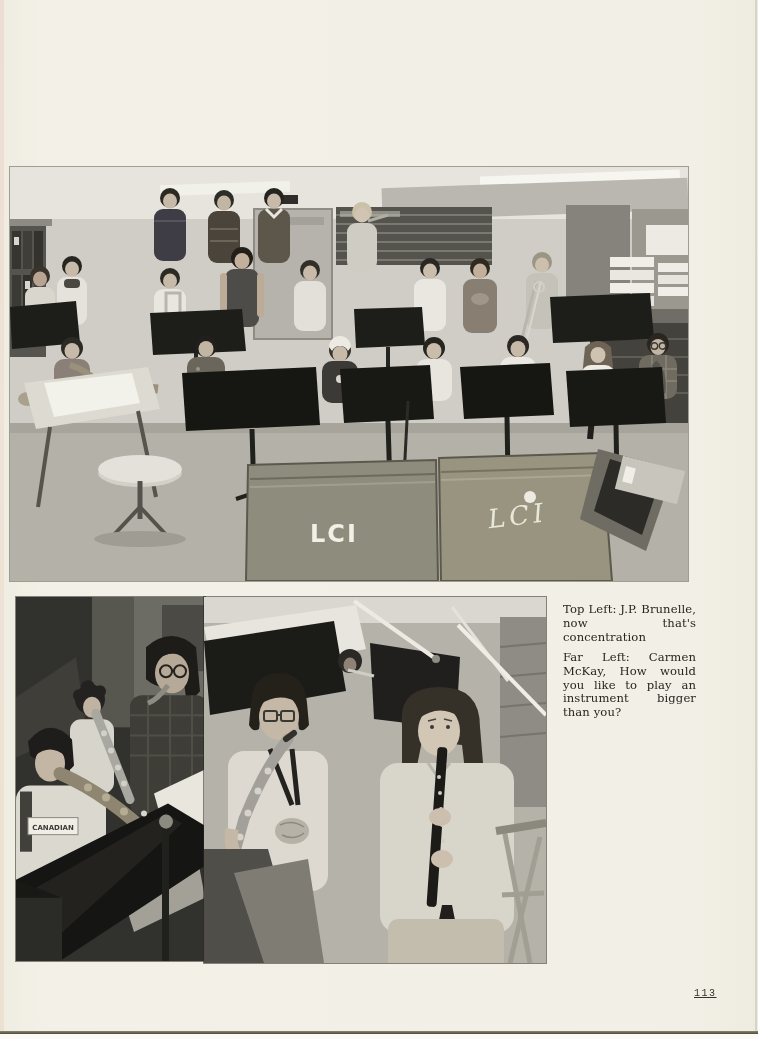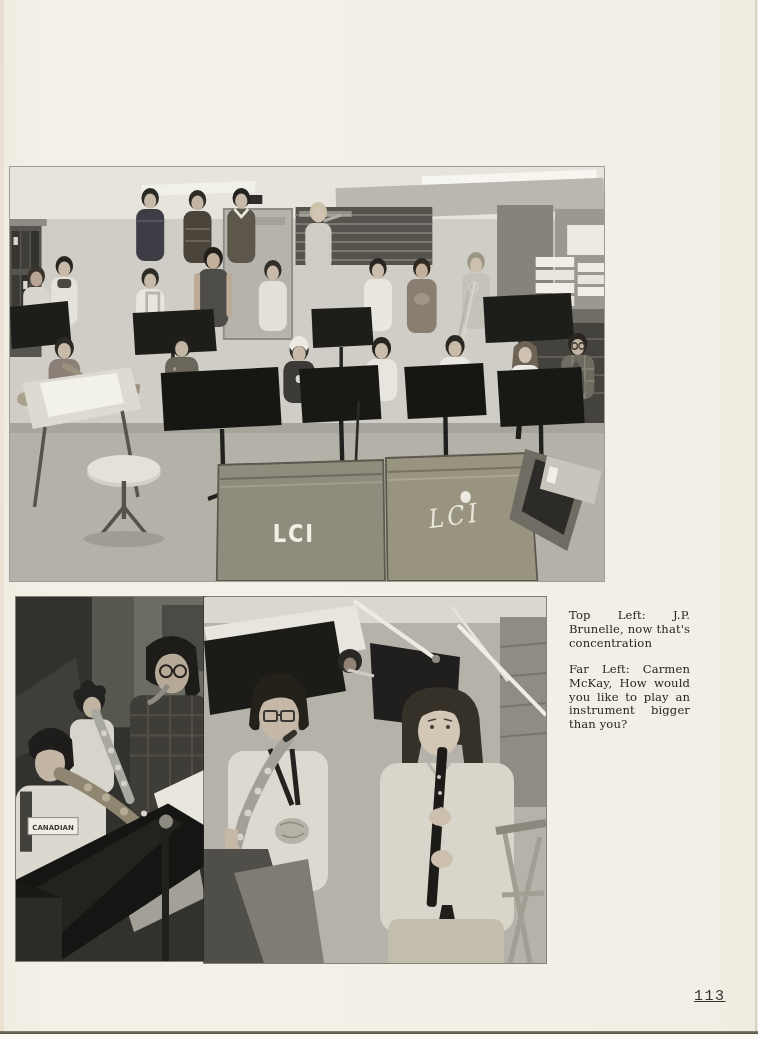--- a/index.html
+++ b/index.html
@@ -31,35 +31,35 @@
     position:absolute;left:0;right:0;bottom:0;height:5px;
     background:#fbfaf5;
   }
   .photo{
     position:absolute;
     background:#9a978f;
     box-shadow:0 0 0 1px rgba(60,58,48,.45);
     overflow:hidden;
   }
   .photo svg{display:block;width:100%;height:100%;}
-  #photo-top{left:10px;top:167px;width:594px;height:414px;text-align:center;}
+  #photo-top{left:10px;top:167px;width:678px;height:414px;text-align:center;}
   #photo-bl{left:0px;top:597px;width:189px;height:364px;box-shadow:0 0 0 1px rgba(40,38,32,.55);margin-left:16px;}
   #photo-bm{left:204px;top:597px;width:342px;height:366px;box-shadow:0 0 0 1px rgba(40,38,32,.55);}
   .captions{
     position:absolute;left:557px;top:597px;width:145px;
     font-size:11.6px;line-height:13.9px;
     color:#26251f;
     text-align:justify;
     letter-spacing:.1px;
   }
-  .captions p{margin:12px;}
+  .captions p{margin:6px;}
   .page-number{
     position:absolute;left:694px;top:988px;
     font-family:"Liberation Mono", monospace;
-    font-size:15px;color:#33322b;letter-spacing:1.5px;text-decoration:underline;
+    font-size:10px;color:#33322b;letter-spacing:1.5px;text-decoration:underline;
   }
 </style>
 </head>
 <body>
 
 <div class="page">
   <div class="edge-left"></div>
   <div class="edge-right"></div>
   <div class="edge-bottom-paper"></div>
   <div class="edge-bottom"></div>

